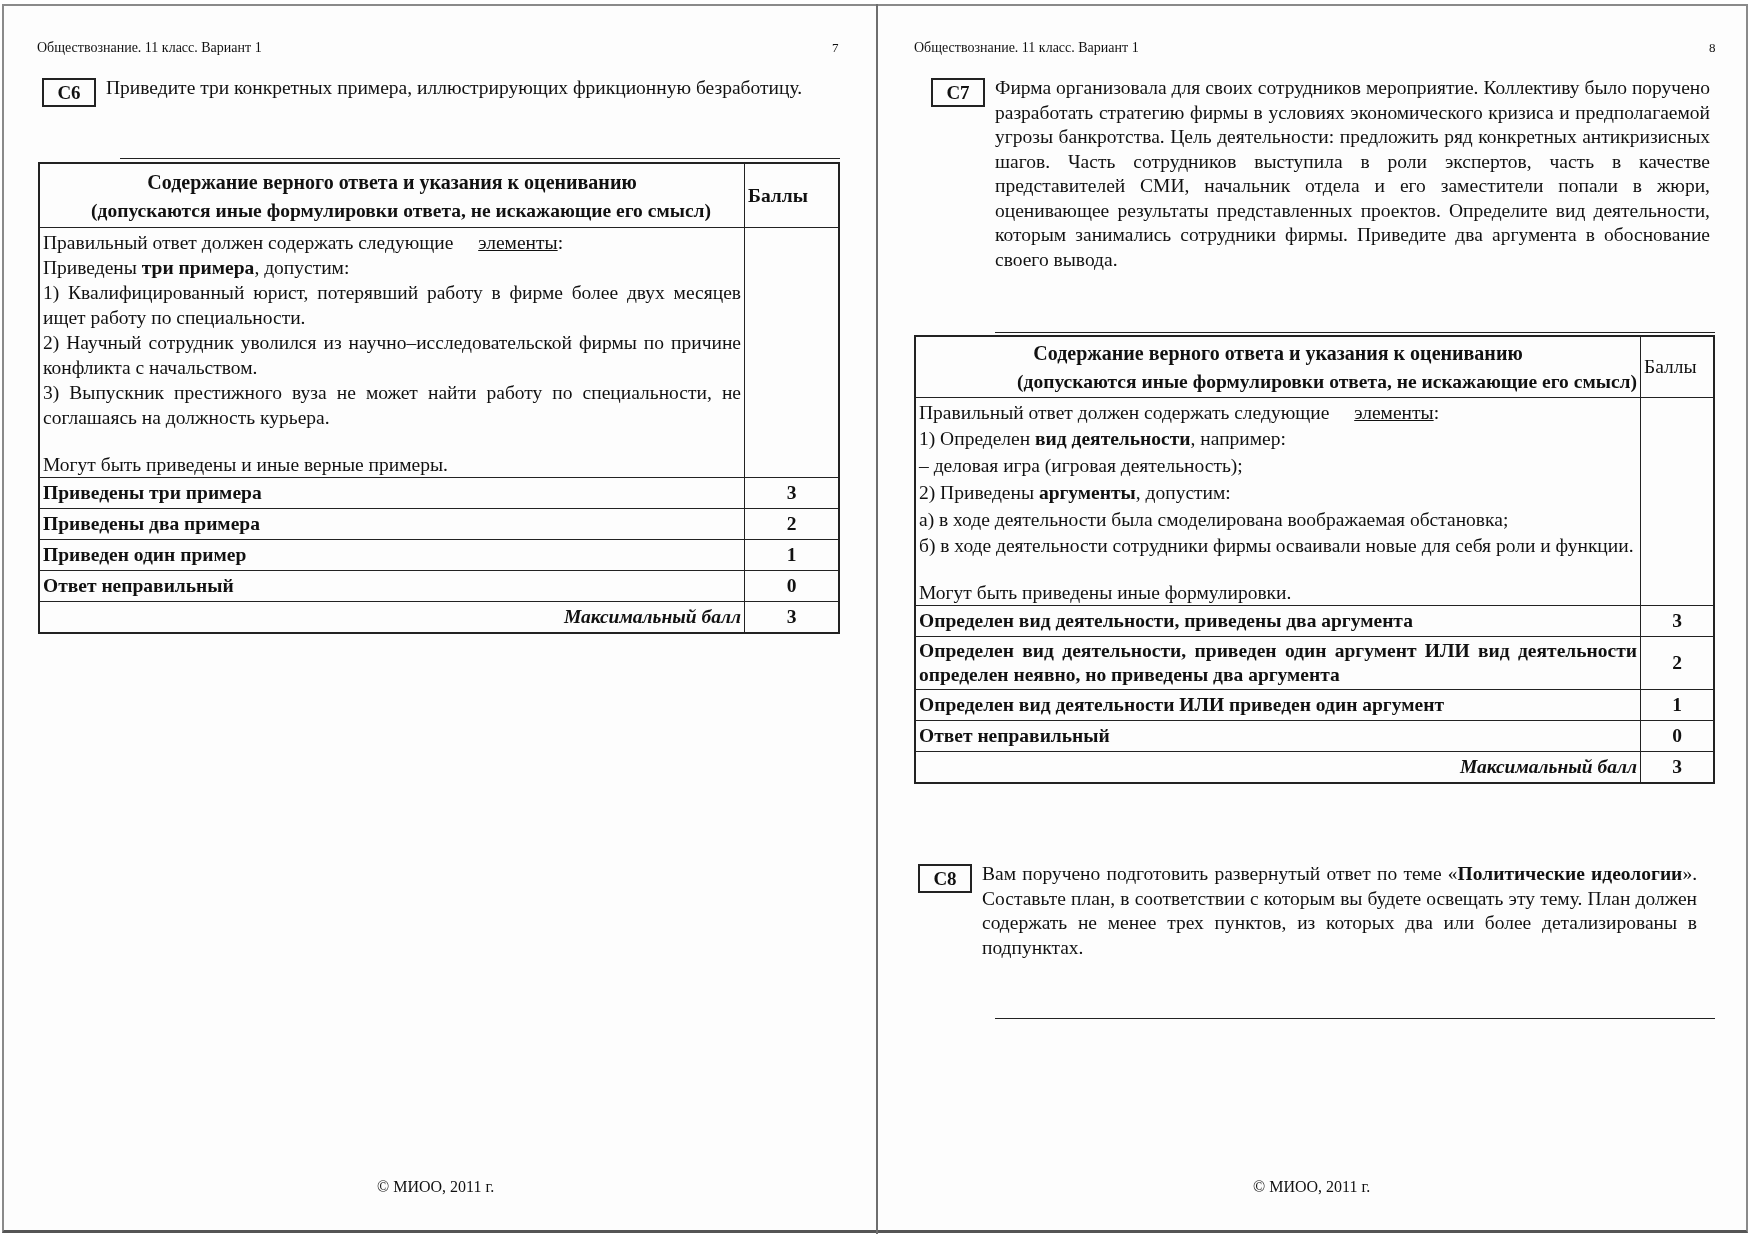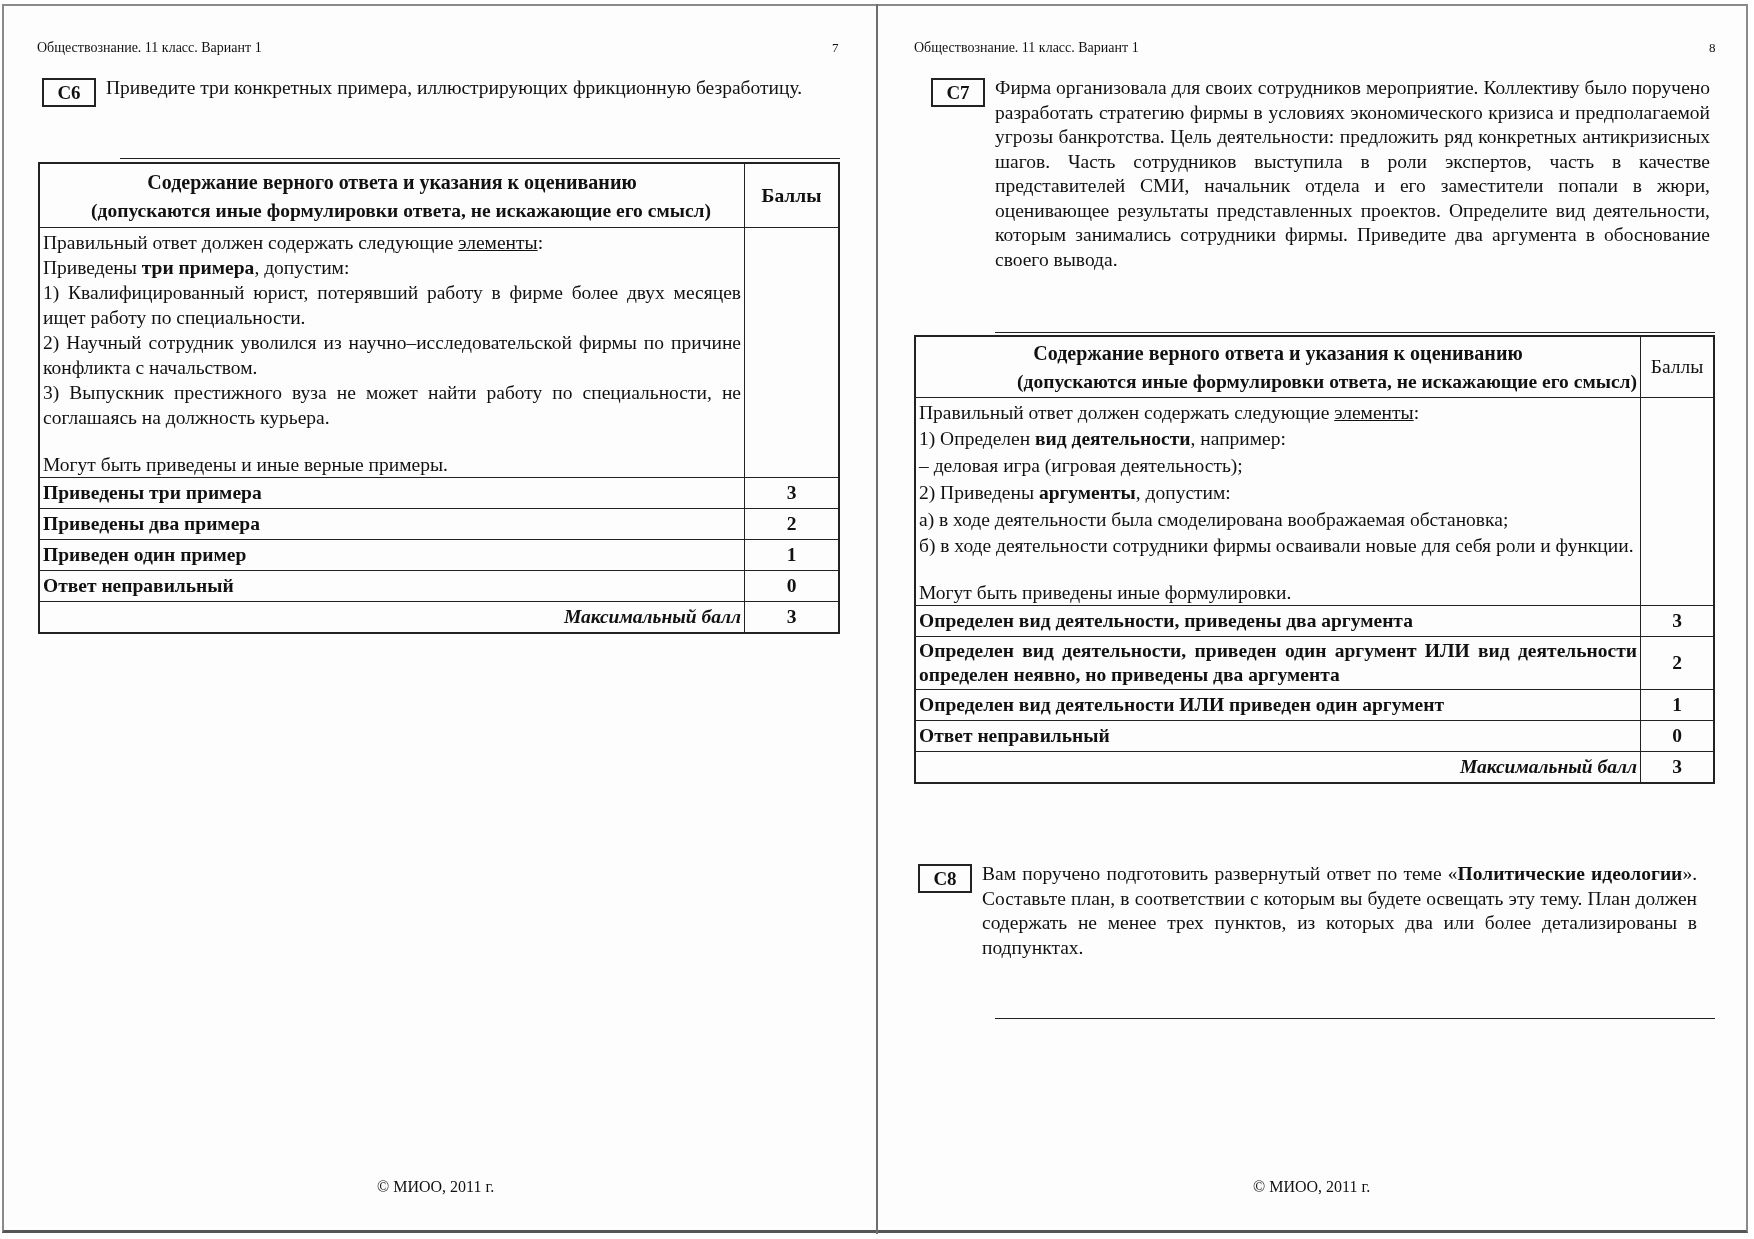--- a/index.html
+++ b/index.html
@@ -18,24 +18,24 @@
                font-weight: bold; font-size: 19px; text-align: center; line-height: 25px;
                font-family: "Liberation Serif", serif; flex: 0 0 auto; margin-top: 2px; }
   .task-text { font-family: "Liberation Serif", serif; font-size: 19.5px; line-height: 24.5px;
                text-align: justify; text-align-last: left; margin-left: 10px; }
   .rule { position: absolute; height: 0; border-top: 1.5px solid #222; }
   table.crit { position: absolute; border-collapse: collapse; font-family: "Liberation Serif", serif; font-size: 19.5px; }
   table.crit td, table.crit th { border: 1.5px solid #222; padding: 0 3px; vertical-align: top; }
   table.crit { border: 2px solid #222; }
   .hdr-main { font-weight: bold; font-size: 20px; text-align: center; line-height: 29px; }
   .hdr-sub { font-weight: bold; text-align: right; line-height: 28px; }
-  .hdr-score { font-weight: bold; text-align: center; vertical-align: middle !important; margin-left: 43px; }
+  .hdr-score { font-weight: bold; text-align: left; vertical-align: middle !important; margin-left: 43px; }
   .hdr-score.plain { font-weight: normal; }
   .body-cell p { margin: 0; line-height: 25px; text-align: justify; }
-  .body-cell .u { text-decoration: underline; }
+  .body-cell .u { text-decoration: underline; margin-left: 20px; }
   .body-cell .b { font-weight: bold; }
   .gap { height: 22px; }
   .score { text-align: center; vertical-align: middle !important; }
   .row td { line-height: 30px; font-weight: bold; }
   .row.tall td { line-height: 24px; padding-top: 2px; padding-bottom: 2px; }
   .just { text-align: justify; }
   .max-label { font-style: italic; text-align: right; }
   .footer { position: absolute; top: 1178px; font-size: 16px; font-family: "Liberation Serif", serif; }
 </style>
 </head>

